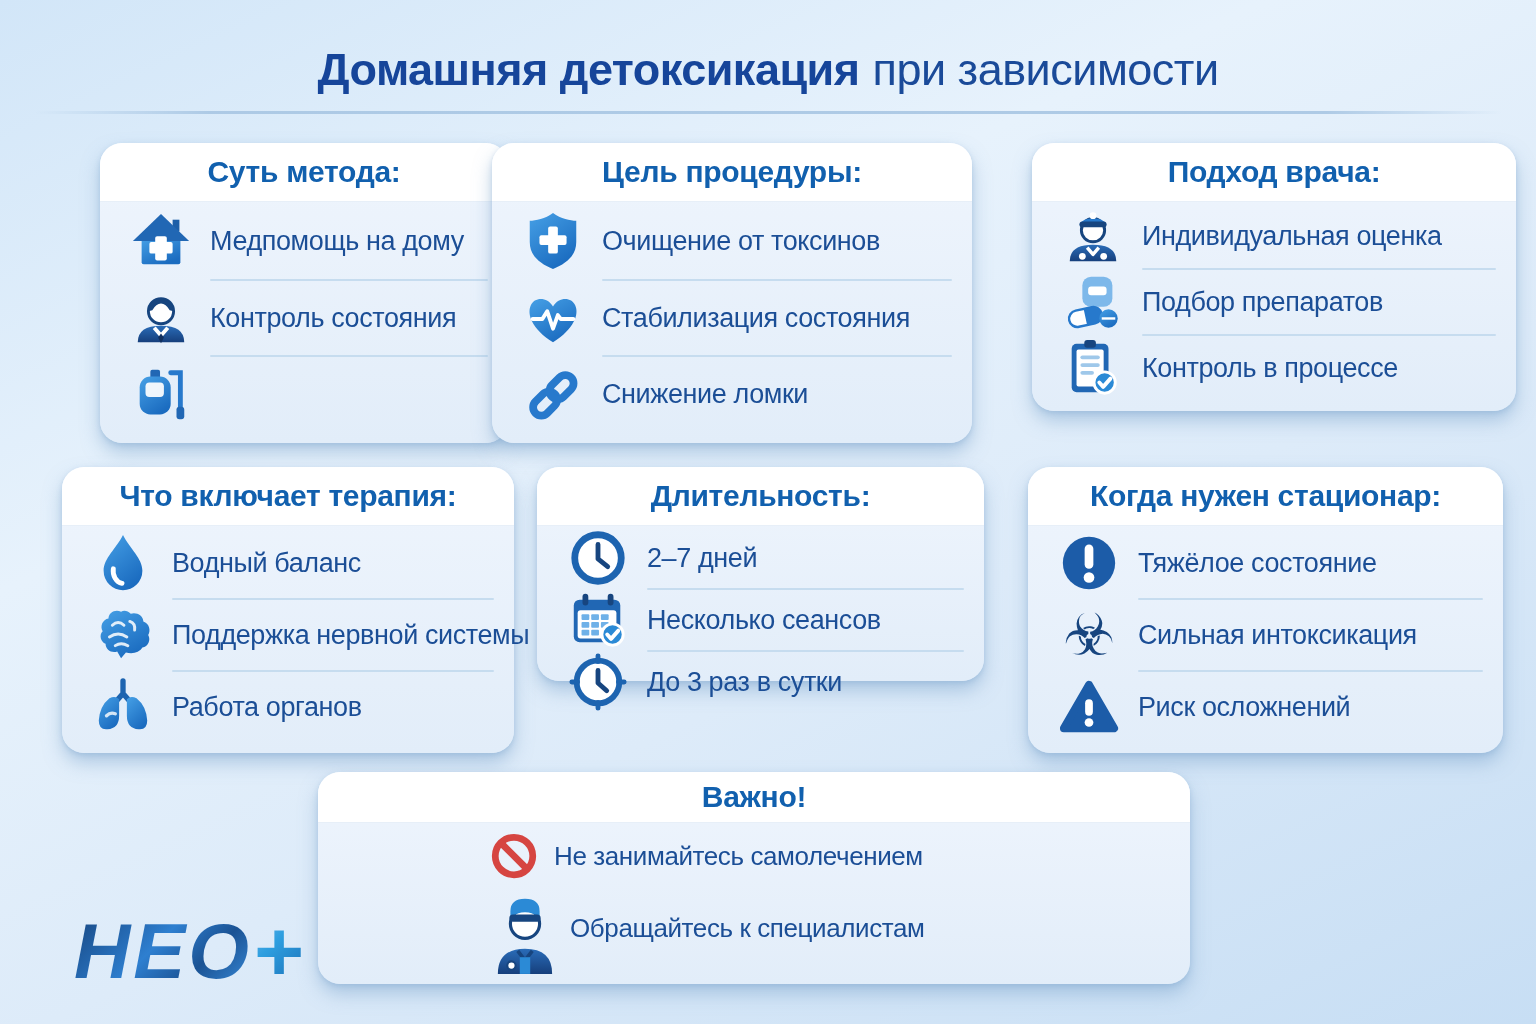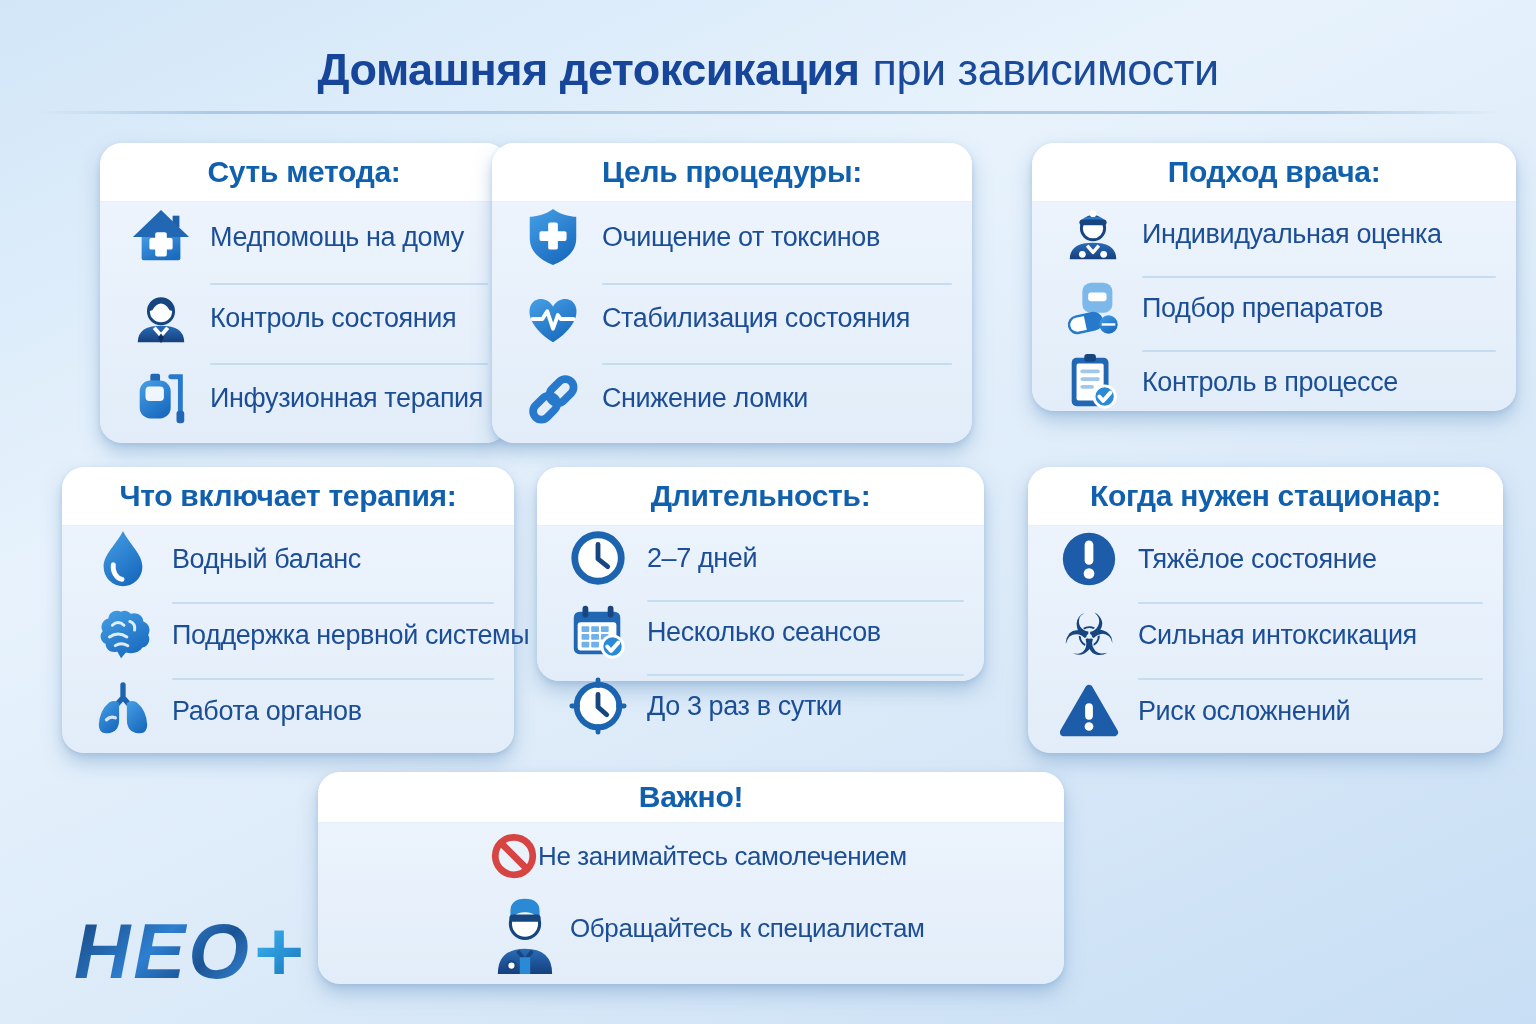--- a/index.html
+++ b/index.html
@@ -30,45 +30,45 @@
   }
   .card-header{
     height:58px;background:#ffffff;border-radius:22px 22px 0 0;
     display:flex;align-items:center;justify-content:center;
     font-weight:bold;font-size:30px;color:#1160ae;letter-spacing:-0.3px;
     border-bottom:1px solid #e7eff8;
   }
   .card-body{
     position:absolute;top:58px;bottom:8px;left:0;right:0;
     padding:2px 16px 2px 30px;
-    display:flex;flex-direction:column;gap:12px;
+    display:flex;flex-direction:column;
   }
   .item{display:flex;align-items:center;gap:18px;flex:1;position:relative;}
   .item + .item::before{
     content:"";position:absolute;top:-1px;left:80px;right:4px;height:2px;
     background:#c6dcef;border-radius:2px;
   }
   .item-icon{width:62px;height:62px;flex:0 0 62px;display:flex;align-items:center;justify-content:center;}
   .item-icon svg{width:100%;height:100%;}
   .item-label{font-size:27px;color:#1b4e96;letter-spacing:-0.4px;white-space:nowrap;}
   
   #card-essence {left:62px;  top:143px; width:408px; height:300px;margin-left:38px;}
   #card-goal    {left:492px; top:143px; width:480px; height:300px;}
   #card-approach{left:1032px; top:143px; width:484px; height:268px;}
   #card-therapy {left:62px;  top:467px; width:452px; height:286px;}
   #card-duration{left:537px; top:467px; width:447px; height:214px;}
   #card-hospital{left:1004px;top:467px; width:475px; height:286px;margin-left:24px;}
   
-  #card-important{left:318px;top:772px;width:746px;height:212px;}
+  #card-important{left:318px;top:772px;width:872px;height:212px;}
   #card-important .card-header{height:50px;}
   .imp-body{
     position:absolute;top:50px;bottom:6px;left:0;right:0;
     padding:10px 20px 4px 172px;display:flex;flex-direction:column;
   }
-  .imp-row{display:flex;align-items:center;height:52px;}
+  .imp-row{display:flex;align-items:center;gap:16px;height:52px;}
   .imp-row .item-icon{width:48px;height:48px;flex:0 0 48px;}
   .imp-duo{display:flex;align-items:center;gap:10px;flex:1;}
   .imp-surgeon{width:70px;height:96px;flex:0 0 70px;display:flex;align-items:center;justify-content:center;}
   .imp-surgeon svg{width:100%;height:100%;}
   .imp-duo-text{display:flex;flex-direction:column;justify-content:space-evenly;height:96px;}
   .imp-label{font-size:26px;color:#1b4e96;letter-spacing:-0.4px;white-space:nowrap;}
   
   .logo{position:absolute;left:74px;top:908px;display:flex;align-items:center;}
   .logo-text{
     font-size:78px;font-weight:bold;letter-spacing:3px;line-height:1;
@@ -138,21 +138,20 @@
       <div class="item">
         <span class="item-icon">
             <svg viewBox="0 0 64 64" xmlns="http://www.w3.org/2000/svg">
               <rect x="21" y="6" width="10" height="9" rx="2" fill="#2167b4"></rect>
               <rect x="10" y="13" width="32" height="39" rx="11" fill="url(#gb)"></rect>
               <rect x="16" y="19" width="19" height="15" rx="4" fill="#fff" opacity=".92"></rect>
               <path d="M42 9 h10 v35" stroke="#2779cc" stroke-width="5" fill="none" stroke-linecap="round"></path>
               <rect x="48" y="44" width="8" height="13" rx="3" fill="#2167b4"></rect>
             </svg>
           </span>
-        <span class="item-label">Инфузионная терапия</span>
       </div>
     </div>
   </section>
 
   <section class="card" id="card-goal">
     <div class="card-header">Цель процедуры:</div>
     <div class="card-body">
       <div class="item">
         <span class="item-icon">
             <svg viewBox="0 0 64 64" xmlns="http://www.w3.org/2000/svg">

